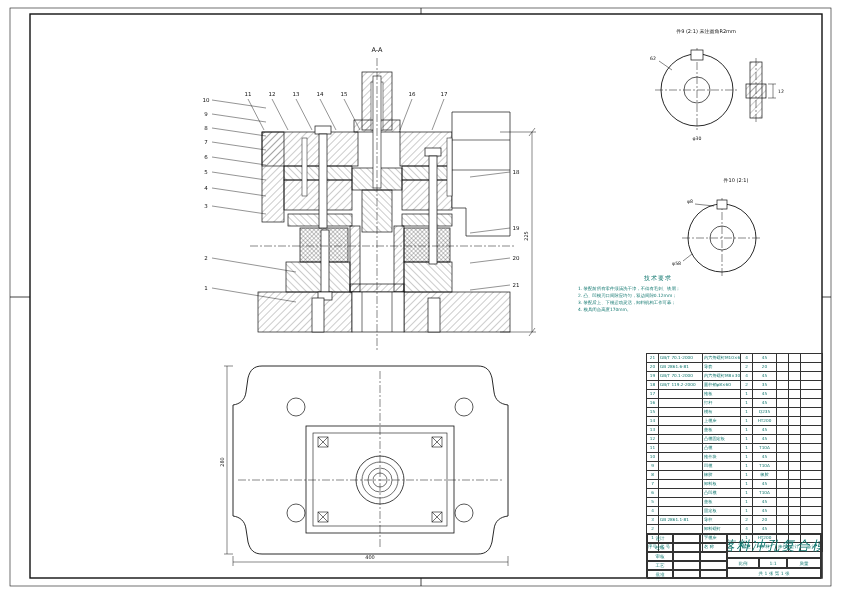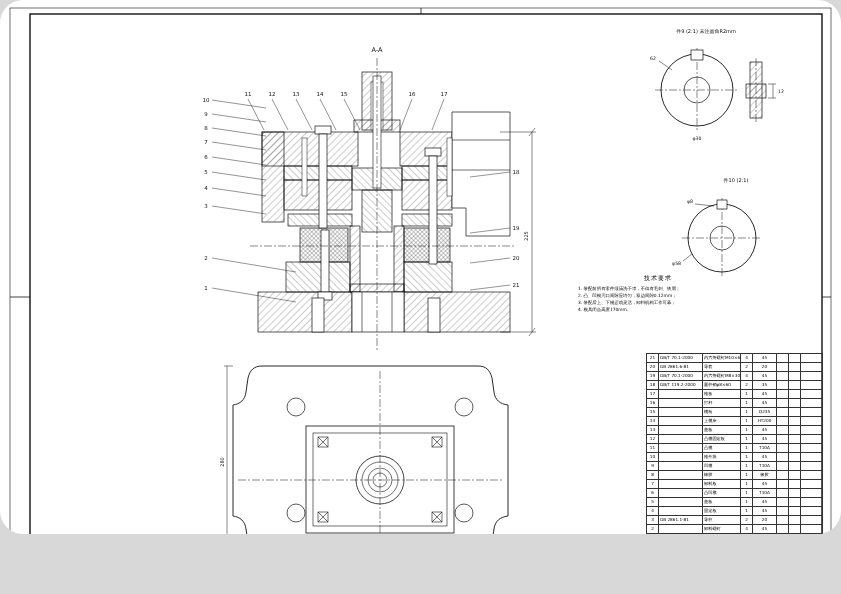--- a/index.html
+++ b/index.html
@@ -1,17 +1,17 @@
 <!DOCTYPE html>
 <html><head>
 <meta charset="utf-8">
 <style>
   html,body{margin:0;padding:0;background:#d8d8d8;}
-  .sheet{position:relative;width:841px;height:534px;background:#ffffff;
-         font-family:"DejaVu Sans",sans-serif;color:#000000;overflow:hidden;border-radius:23px;}
+  .sheet{position:relative;width:841px;height:594px;background:#ffffff;
+         font-family:"DejaVu Sans",sans-serif;color:#0f766e;overflow:hidden;}
   .sheet svg{position:absolute;left:0;top:0;}
   svg .ln{stroke:#111;fill:none;}
   svg text{fill:#111;font-family:"DejaVu Sans",sans-serif;}
   .overlay{position:absolute;}
   
   .notes{left:578px;top:274px;width:160px;}
   .notes .nt{text-align:center;font-size:6px;letter-spacing:1px;margin-bottom:2px;}
   .notes .nl{font-size:4.4px;line-height:7px;white-space:nowrap;}
   
   .parts-wrap{left:646px;top:353px;width:176px;}

